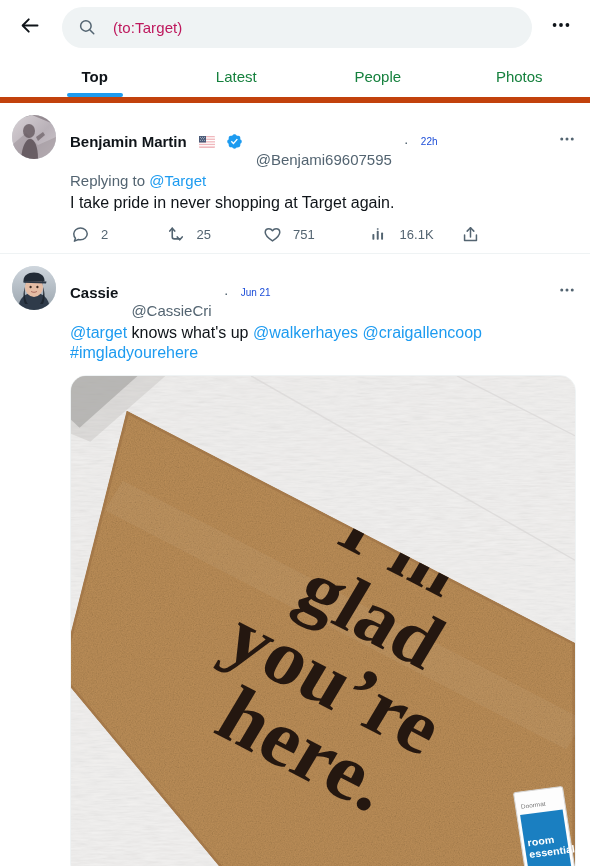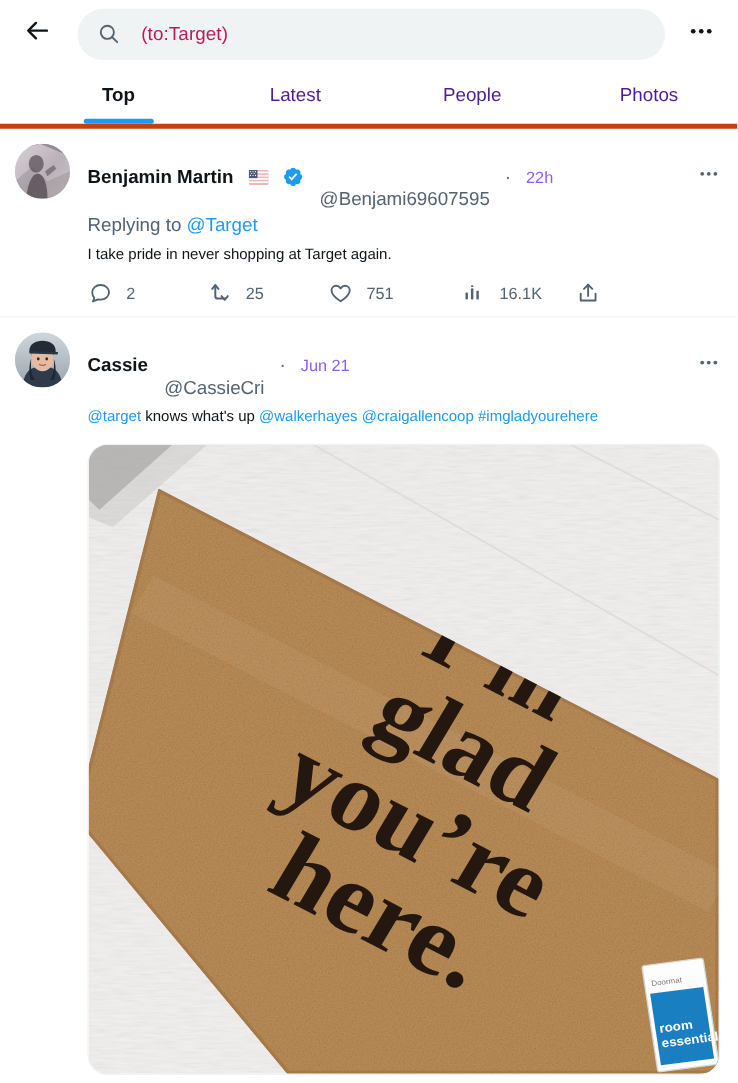--- a/index.html
+++ b/index.html
@@ -51,32 +51,32 @@
     flex: 0 0 auto;
     width: 30px; height: 30px;
     display: flex; align-items: center; justify-content: center;
     cursor: pointer;
   }
 
   
   .tabbar {
     display: flex;
     height: 49px;
-    border-bottom: 4px solid #c2410c;
+    border-bottom: 6px solid #c2410c;
     padding-left: 24px;
   }
   .tab {
     flex: 1 1 0;
     display: flex;
     align-items: flex-start;
     justify-content: center;
     position: relative;
     padding-top: 14px;
     font-size: 15px;
-    color: #4c1d95;
+    color: #15803d;
     cursor: pointer;
   }
   .tab.active { color: #0f1419; font-weight: bold; }
   .tab.active .underline {
     position: absolute;
     bottom: 0;
     left: 50%;
     transform: translateX(-50%);
     width: 56px;
     height: 4px;
@@ -121,39 +121,39 @@
   .flag-img { margin-left: 4px; display: inline-flex; }
   .verified { margin-left: 3px; display: inline-flex; align-items: center; }
   .handle {
     font-size: 15px;
     color: #536471;
     margin-left: 5px;
     cursor: pointer;
     margin-top: 37px;
   }
   .dot-sep { color: #536471; font-size: 15px; margin: 0 4px; }
-  .timestamp { font-size: 13px; color: #8b5cf6; cursor: pointer; }
+  .timestamp { font-size: 10px; color: #1d4ed8; cursor: pointer; }
   .meta-spacer { flex: 1 1 auto; }
   .tweet-more {
     flex: 0 0 auto;
     width: 26px; height: 22px;
     display: flex; align-items: center; justify-content: flex-end;
     cursor: pointer;
   }
 
   .replying {
     font-size: 15px;
     color: #536471;
     line-height: 20px;
     margin-top: 1px;
   }
   .replying .lnk { color: #1d9bf0; cursor: pointer; }
 
   .tweet-text {
-    font-size: 12px;
+    font-size: 16px;
     line-height: 20px;
     color: #0f1419;
     margin-top: 2px;
     word-wrap: break-word;
   }
   .tweet-text .lnk { color: #1d9bf0; cursor: pointer; }
 
   
   .media {
     margin-top: 12px;

